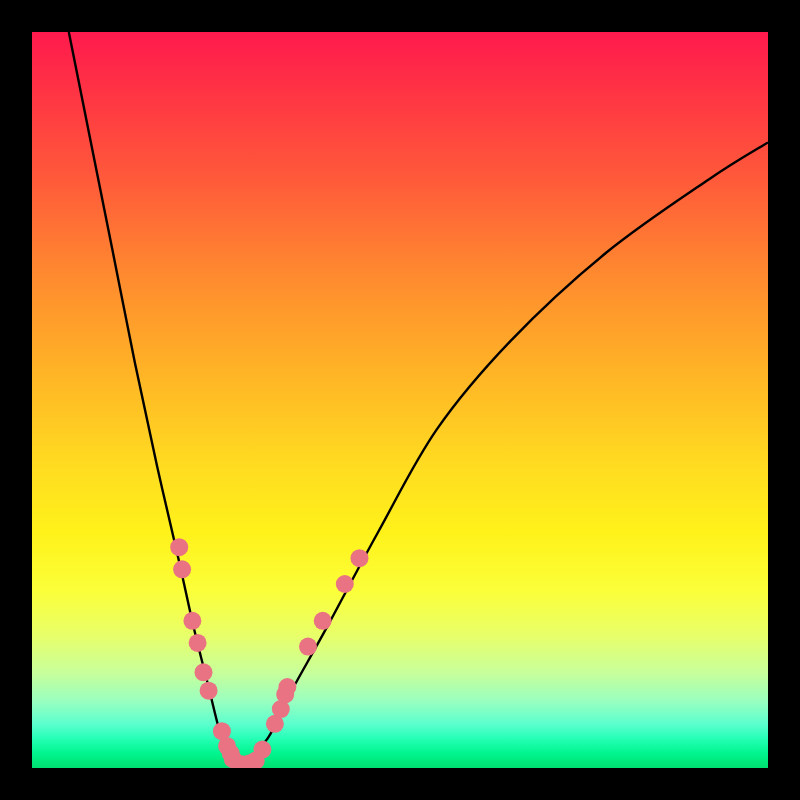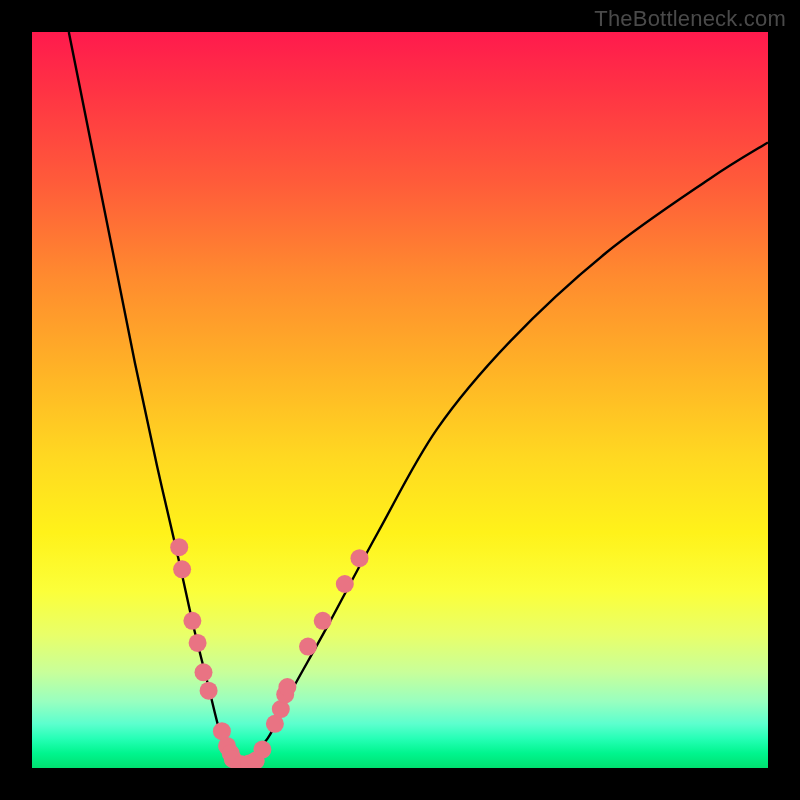--- a/index.html
+++ b/index.html
@@ -58,21 +58,20 @@
     }
     svg.curve {
       position: absolute;
       inset: 0;
     }
   </style>
 </head>
 <body>
 
 <div class="outer">
-  <div class="watermark">TheBottleneck.com</div>
   <div class="plot-area">
     <div class="gradient-bg"></div>
     <svg class="curve" viewBox="0 0 736 736" preserveAspectRatio="none">
       <path id="curve-path" fill="none" stroke="#000000" stroke-width="2.4" d="M 36.8 0.0 C 40.5 18.4, 51.5 73.6, 58.9 110.4 C 66.2 147.2, 73.6 184.0, 81.0 220.8 C 88.3 257.6, 95.7 295.6, 103.0 331.2 C 110.4 366.8, 117.8 401.1, 125.1 434.2 C 132.5 467.4, 141.1 502.9, 147.2 529.9 C 153.3 556.9, 157.0 575.3, 161.9 596.2 C 166.8 617.0, 172.3 637.9, 176.6 655.0 C 180.9 672.2, 184.0 686.9, 187.7 699.2 C 191.4 711.5, 195.7 722.5, 198.7 728.6 C 201.8 734.8, 199.9 739.7, 206.1 736.0 C 212.2 732.3, 226.9 718.8, 235.5 706.6 C 244.1 694.3, 247.8 680.8, 257.6 662.4 C 267.4 644.0, 279.7 623.1, 294.4 596.2 C 309.1 569.2, 327.5 533.6, 345.9 500.5 C 364.3 467.4, 382.7 429.3, 404.8 397.4 C 426.9 365.5, 450.2 338.6, 478.4 309.1 C 506.6 279.7, 541.0 247.8, 574.1 220.8 C 607.2 193.8, 650.1 165.6, 677.1 147.2 C 704.1 128.8, 726.2 116.5, 736.0 110.4"></path>
       <g id="marker-group">
           <circle cx="147.2" cy="515.2" r="9" fill="#e97383"></circle>
           <circle cx="150.1" cy="537.3" r="9" fill="#e97383"></circle>
           <circle cx="160.4" cy="588.8" r="9" fill="#e97383"></circle>
           <circle cx="165.6" cy="610.9" r="9" fill="#e97383"></circle>
           <circle cx="171.5" cy="640.3" r="9" fill="#e97383"></circle>

